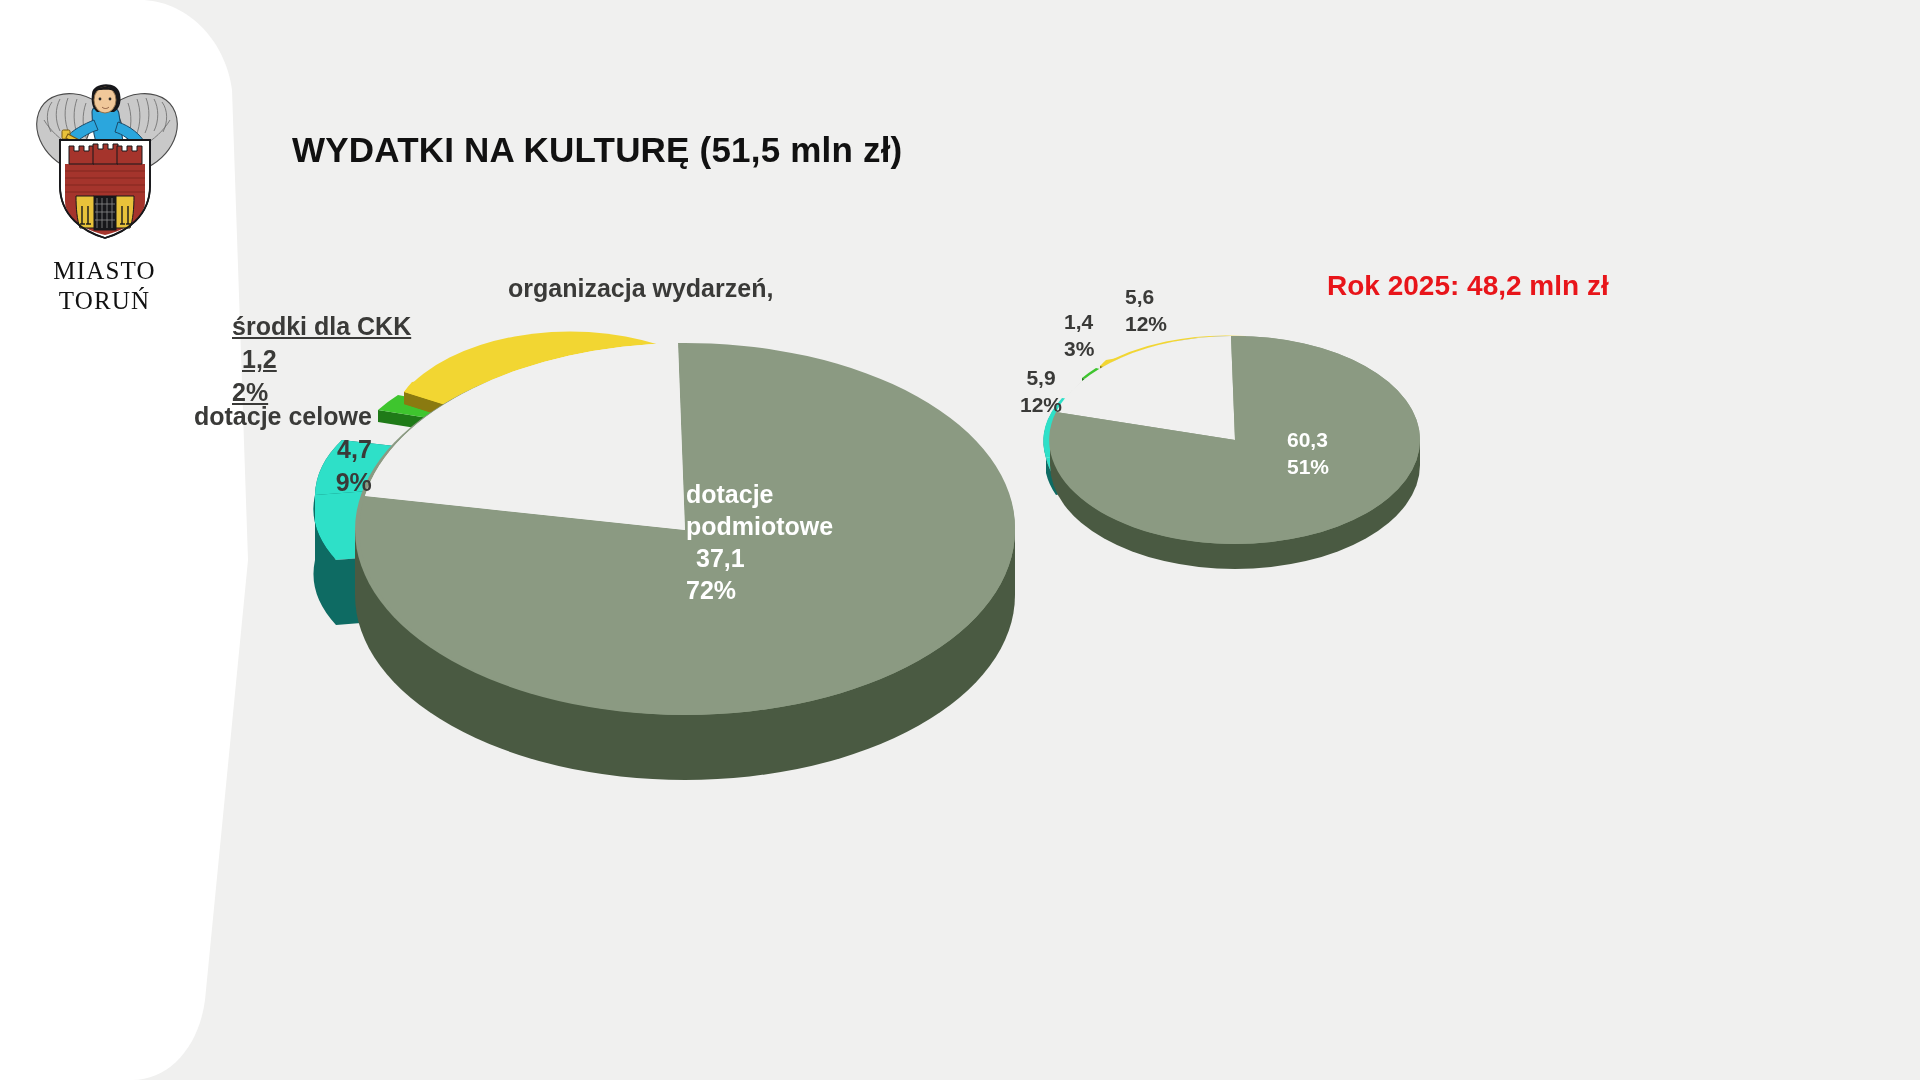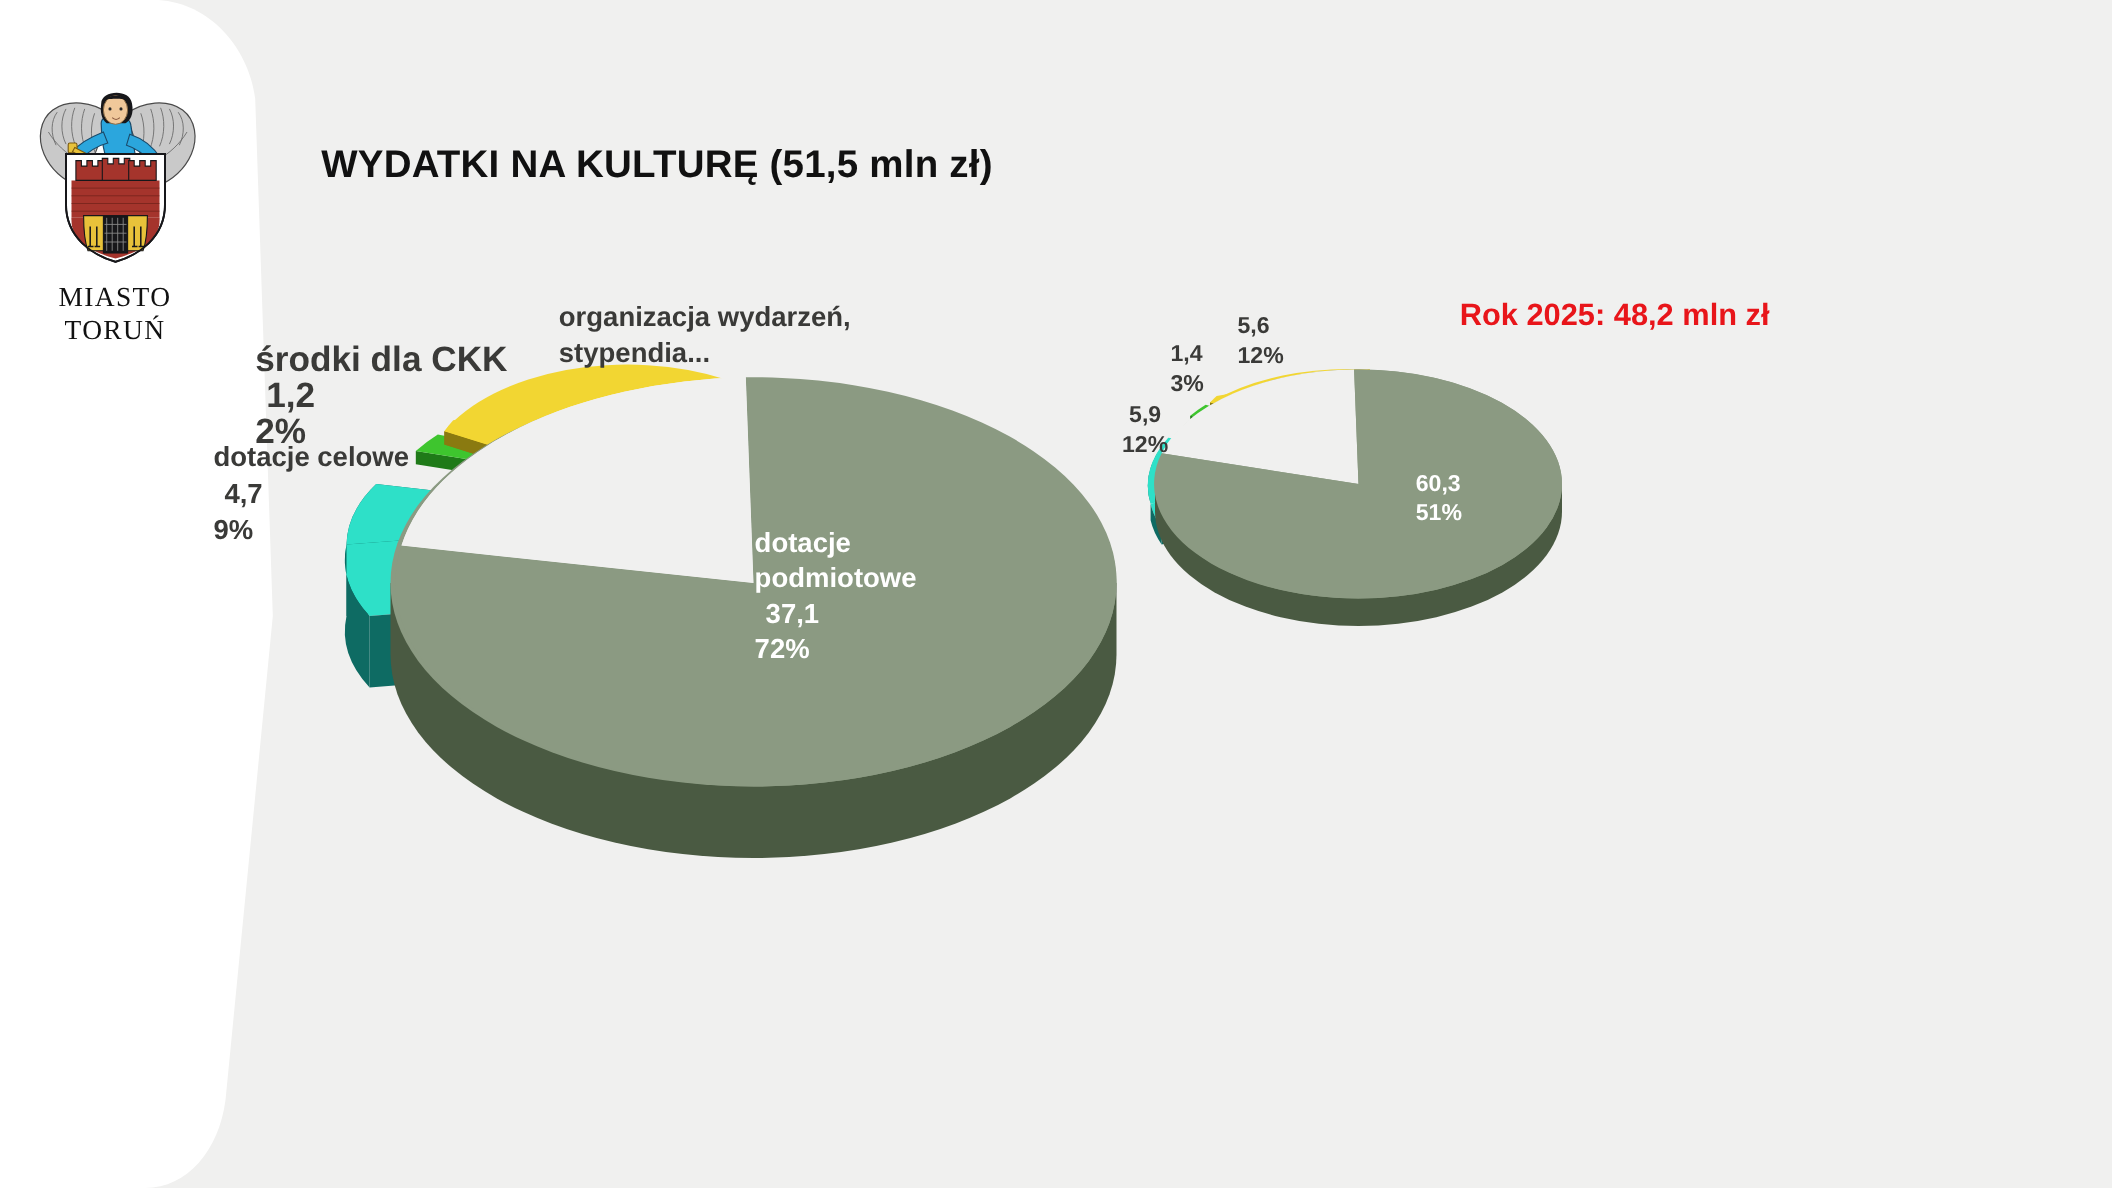--- a/index.html
+++ b/index.html
@@ -45,23 +45,23 @@
     margin-left:40px;
   }
 
   
   .lbl{ position:absolute; font-weight:bold; color:#3a3a38; white-space:nowrap; }
   .lbl .t{ display:block; }
   .lbl.dark{ color:#3a3a38; }
   .lbl.white{ color:#ffffff; }
 
   
-  #lbl-ckk{ left:232px; top:310px; font-size:32px; line-height:33px; }
+  #lbl-ckk{ left:232px; top:310px; font-size:25px; line-height:33px;text-decoration:underline; }
   #lbl-ckk .v{ padding-left:10px; }
-  #lbl-celowe{ left:194px; top:400px; font-size:25px; line-height:33px; }
+  #lbl-celowe{ left:194px; top:400px; font-size:25px; line-height:33px;text-align:right; }
   #lbl-celowe .v{ padding-left:10px; }
   #lbl-org{ left:508px; top:272px; font-size:25px; line-height:33px; }
   #lbl-podm{ left:686px; top:478px; font-size:25px; line-height:32px; color:#fff; }
   #lbl-podm .v{ padding-left:10px; }
 
   
   #lbl-r-yellow{ left:1125px; top:283px; font-size:21px; line-height:27px; }
   #lbl-r-green{ left:1064px; top:308px; font-size:21px; line-height:27px; }
   #lbl-r-cyan{  left:1020px; top:364px; font-size:21px; line-height:27px;text-align:center; }
   #lbl-r-main{  left:1287px; top:426px; font-size:21px; line-height:27px; color:#fff; }
@@ -263,21 +263,20 @@
   </div>
 
   <div class="lbl dark" id="lbl-celowe">
     <span class="t">dotacje celowe</span>
     <span class="t v">4,7</span>
     <span class="t">9%</span>
   </div>
 
   <div class="lbl dark" id="lbl-org">
     <span class="t">organizacja wydarzeń,</span>
-    <span class="t">stypendia...</span>
   </div>
 
   <div class="lbl white" id="lbl-podm">
     <span class="t">dotacje</span>
     <span class="t">podmiotowe</span>
     <span class="t v">37,1</span>
     <span class="t">72%</span>
   </div>
 
   <div class="lbl dark" id="lbl-r-yellow">

